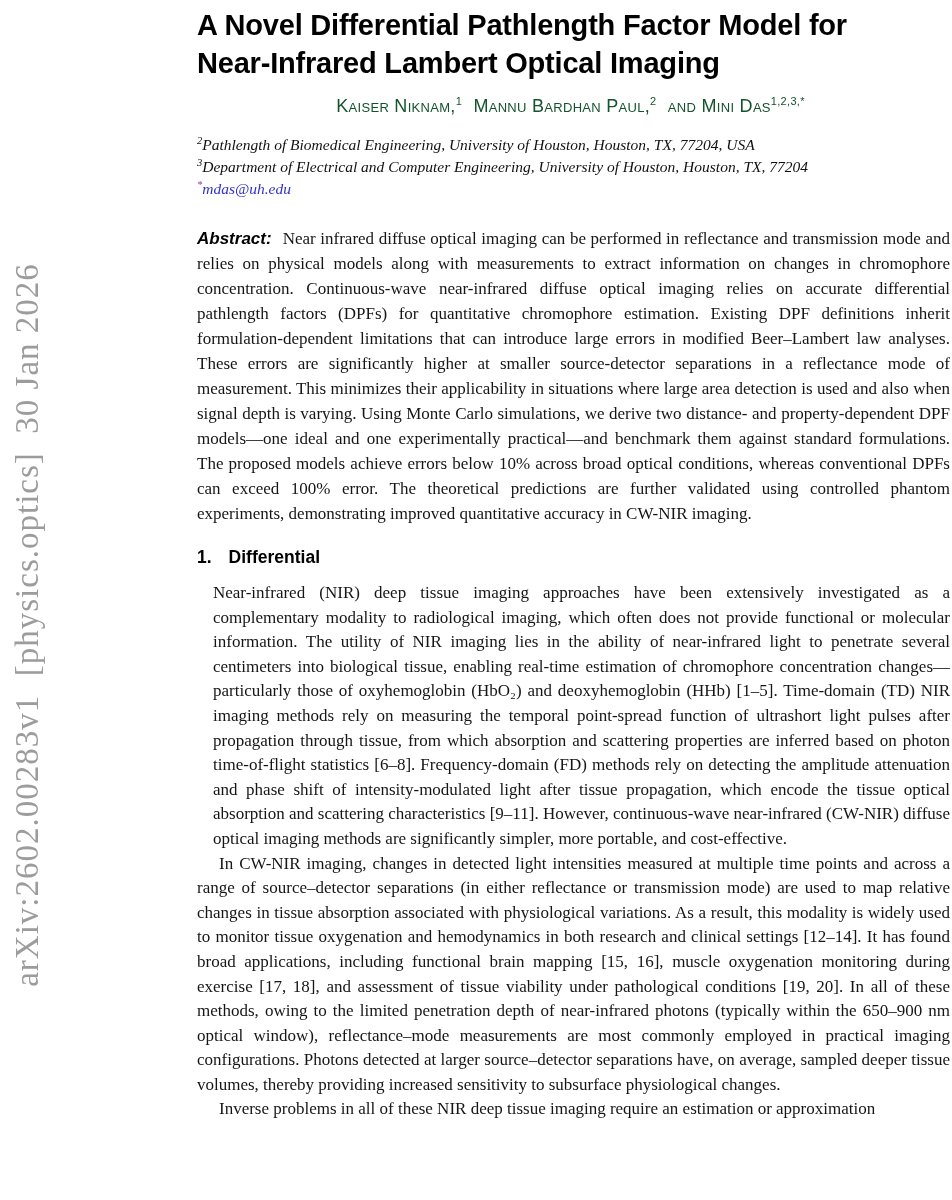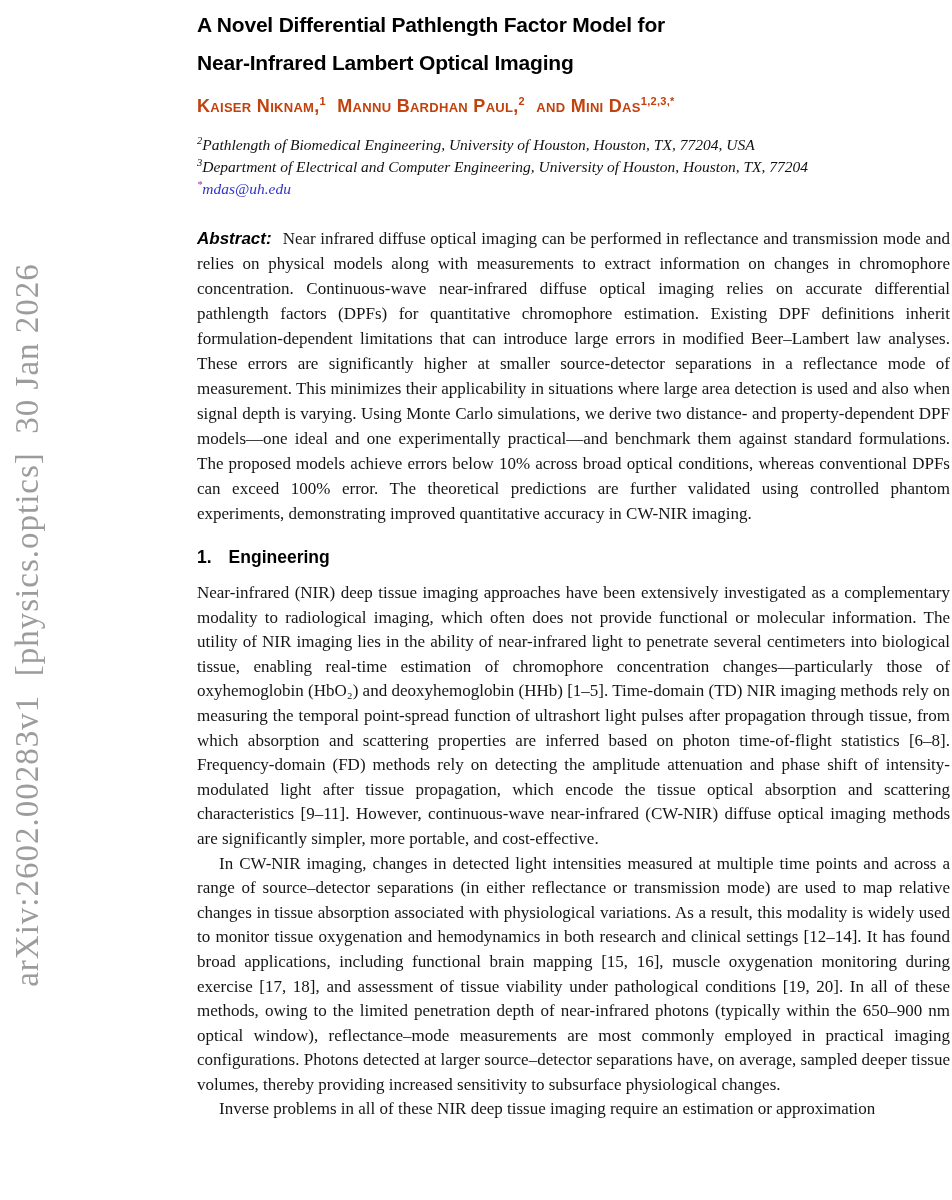--- a/index.html
+++ b/index.html
@@ -27,34 +27,35 @@
   .content {
     position: absolute;
     left: 197px;
     top: 0;
     width: 753px;
   }
   .title {
     margin: 6px 0 0 0;
     font-family: "Liberation Sans", sans-serif;
     font-weight: bold;
-    font-size: 21px;
+    font-size: 29px;
     line-height: 38px;
     color: #000000;
     letter-spacing: -0.2px;
   }
   .title .tline { display: block; }
   .authors {
     margin-top: 14px;
     font-family: "Liberation Sans", sans-serif;
-    font-weight: bold;
+    font-weight: normal;
     font-variant: small-caps;
     font-size: 18px;
-    color: #c2410c;
+    color: #14532d;
     letter-spacing: 0.3px;
+    text-align: center;
   }
   .authors sup {
     font-variant: normal;
     font-size: 11px;
     line-height: 0;
   }
   .author-seg { margin-right: 6px; }
   .affils {
     margin-top: 17px;
     font-style: italic;
@@ -93,21 +94,21 @@
     font-size: 17.5px;
     color: #000000;
   }
   .sec-heading .sec-num { margin-right: 17px; }
   .body-text p {
     margin: 0;
     text-align: justify;
     font-size: 17px;
     line-height: 24.6px;
   }
-  .body-text p.first-para { margin-top: 13px; }
+  .body-text p.first-para { margin-top: 13px; margin-left: 16px; }
   .body-text p.indent { text-indent: 22px; }
 </style>
 </head>
 <body>
 
 <div class="page">
 
   <div class="watermark">arXiv:2602.00283v1  [physics.optics]  30 Jan 2026</div>
 
   <main class="content">
@@ -124,21 +125,21 @@
     </div>
 
     <div class="affils">
       <div><sup>2</sup><span>Pathlength of Biomedical Engineering, University of Houston, Houston, TX, 77204, USA</span></div>
       <div><sup>3</sup><span>Department of Electrical and Computer Engineering, University of Houston, Houston, TX, 77204</span></div>
       <div class="contact"><sup>*</sup><a href="#">mdas@uh.edu</a></div>
     </div>
 
     <p class="abstract"><span class="abs-label">Abstract:</span><span>Near infrared diffuse optical imaging can be performed in reflectance and transmission mode and relies on physical models along with measurements to extract information on changes in chromophore concentration. Continuous-wave near-infrared diffuse optical imaging relies on accurate differential pathlength factors (DPFs) for quantitative chromophore estimation. Existing DPF definitions inherit formulation-dependent limitations that can introduce large errors in modified Beer–Lambert law analyses. These errors are significantly higher at smaller source-detector separations in a reflectance mode of measurement. This minimizes their applicability in situations where large area detection is used and also when signal depth is varying. Using Monte Carlo simulations, we derive two distance- and property-dependent DPF models—one ideal and one experimentally practical—and benchmark them against standard formulations. The proposed models achieve errors below 10% across broad optical conditions, whereas conventional DPFs can exceed 100% error. The theoretical predictions are further validated using controlled phantom experiments, demonstrating improved quantitative accuracy in CW-NIR imaging.</span></p>
 
-    <h2 class="sec-heading"><span class="sec-num">1.</span><span>Engineering</span></h2>
+    <h2 class="sec-heading"><span class="sec-num">1.</span><span>Differential</span></h2>
 
     <div class="body-text">
       <p class="first-para">Near-infrared (NIR) deep tissue imaging approaches have been extensively investigated as a complementary modality to radiological imaging, which often does not provide functional or molecular information. The utility of NIR imaging lies in the ability of near-infrared light to penetrate several centimeters into biological tissue, enabling real-time estimation of chromophore concentration changes—particularly those of oxyhemoglobin (HbO₂) and deoxyhemoglobin (HHb) [1–5].  Time-domain (TD) NIR imaging methods rely on measuring the temporal point-spread function of ultrashort light pulses after propagation through tissue, from which absorption and scattering properties are inferred based on photon time-of-flight statistics [6–8]. Frequency-domain (FD) methods rely on detecting the amplitude attenuation and phase shift of intensity-modulated light after tissue propagation, which encode the tissue optical absorption and scattering characteristics [9–11]. However, continuous-wave near-infrared (CW-NIR) diffuse optical imaging methods are significantly simpler, more portable, and cost-effective.</p>
       <p class="indent">In CW-NIR imaging, changes in detected light intensities measured at multiple time points and across a range of source–detector separations (in either reflectance or transmission mode) are used to map relative changes in tissue absorption associated with physiological variations. As a result, this modality is widely used to monitor tissue oxygenation and hemodynamics in both research and clinical settings [12–14]. It has found broad applications, including functional brain mapping [15, 16], muscle oxygenation monitoring during exercise [17, 18], and assessment of tissue viability under pathological conditions [19, 20]. In all of these methods, owing to the limited penetration depth of near-infrared photons (typically within the 650–900 nm optical window), reflectance–mode measurements are most commonly employed in practical imaging configurations. Photons detected at larger source–detector separations have, on average, sampled deeper tissue volumes, thereby providing increased sensitivity to subsurface physiological changes.</p>
       <p class="indent">Inverse problems in all of these NIR deep tissue imaging require an estimation or approximation</p>
     </div>
 
   </main>
 </div>
 

